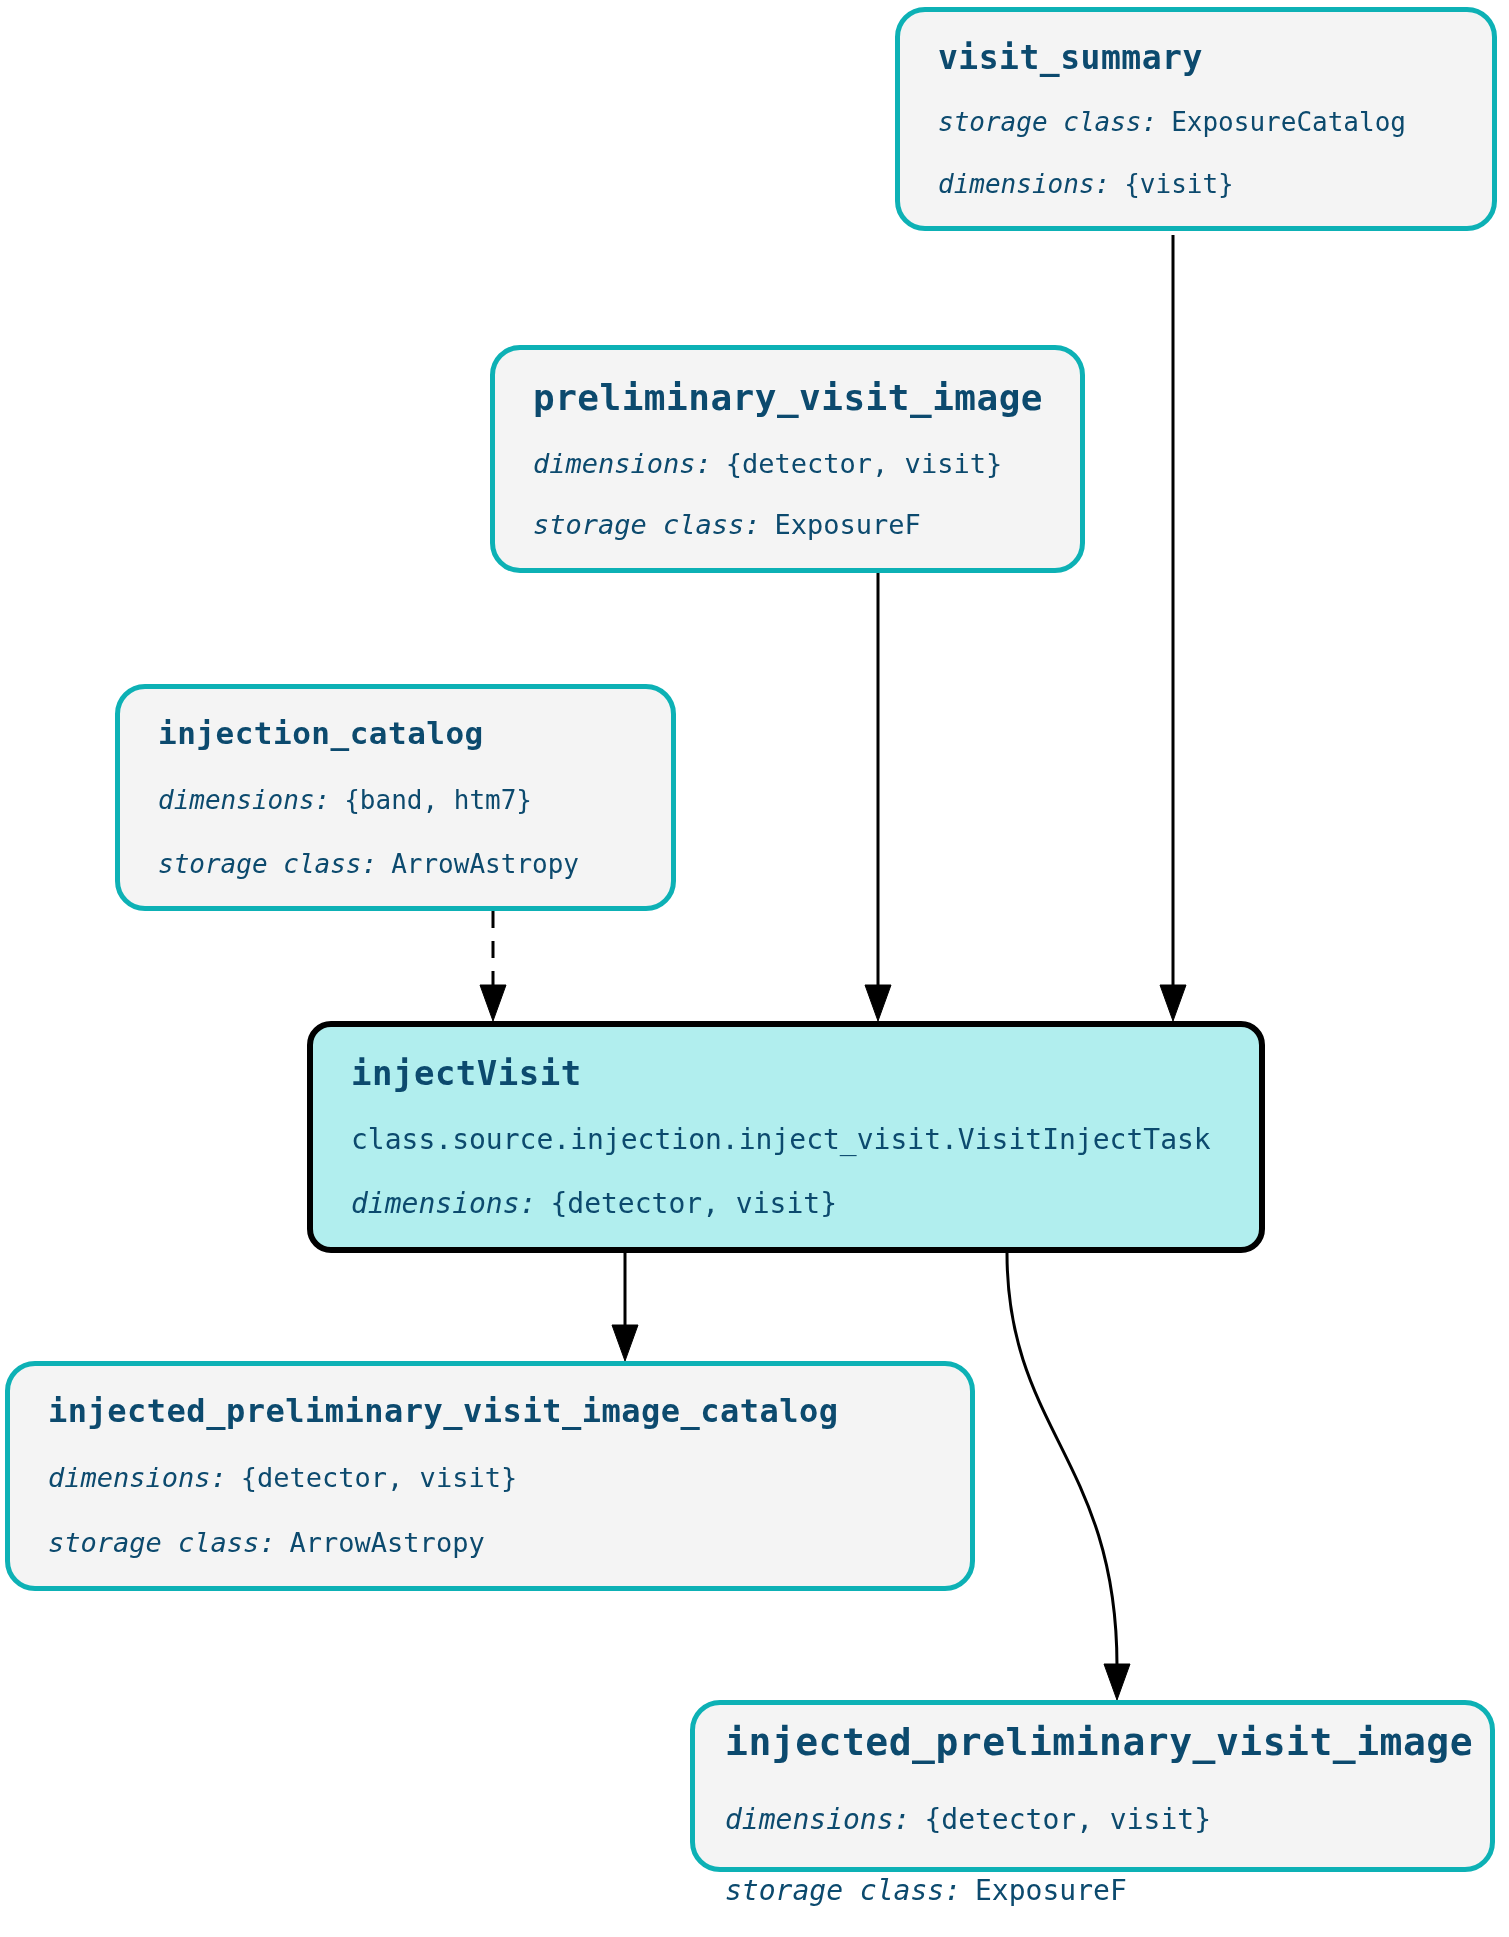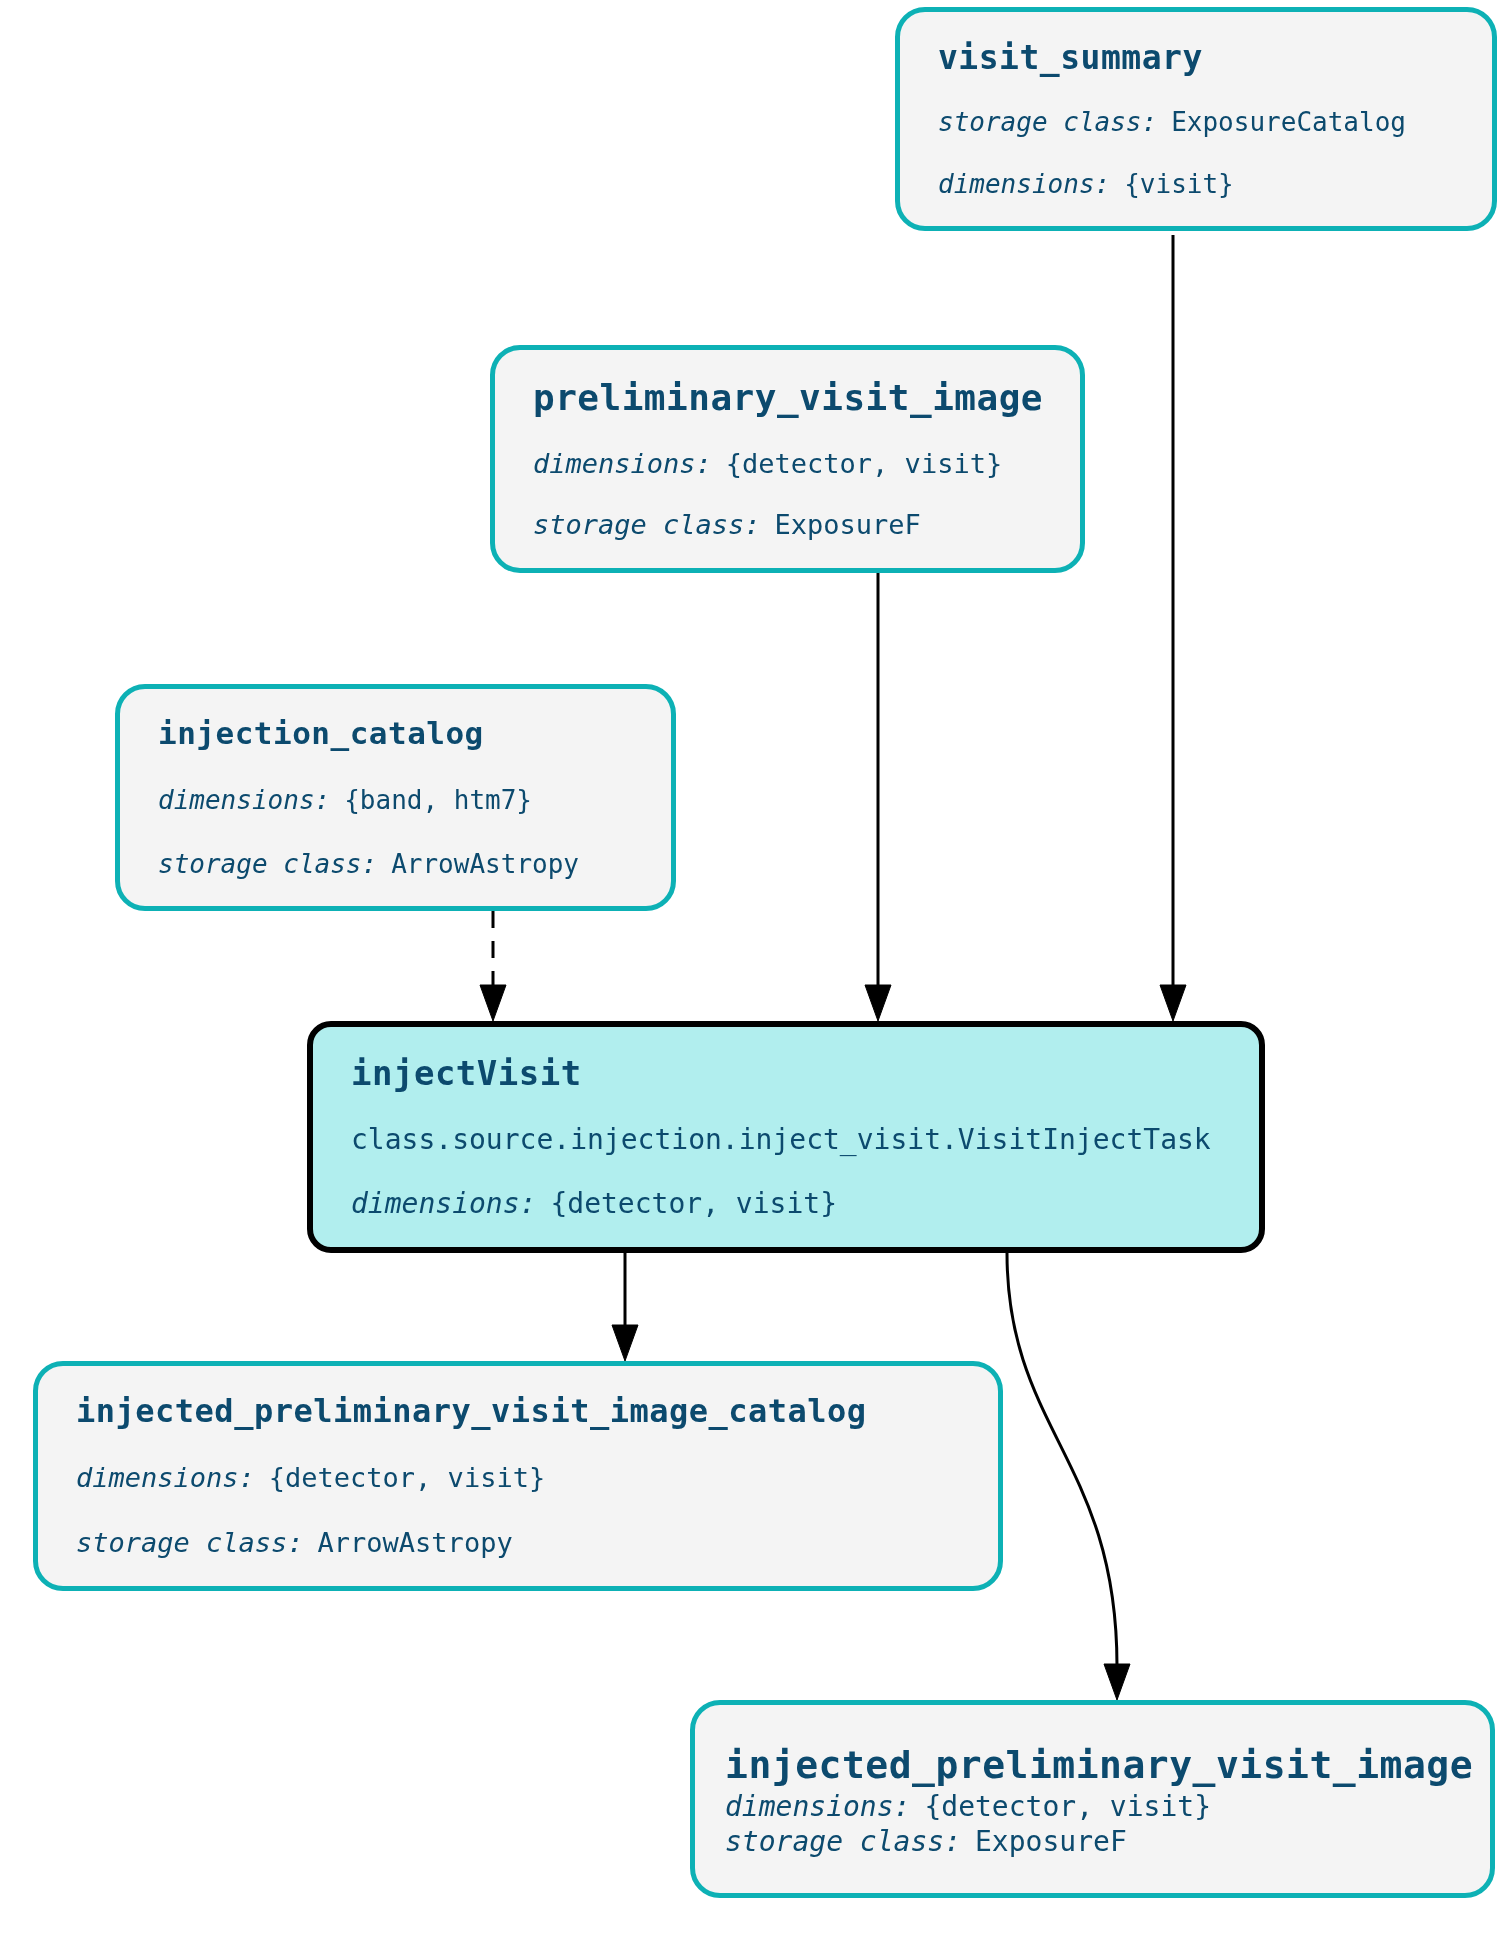--- a/index.html
+++ b/index.html
@@ -124,31 +124,31 @@
   <div class="node task" style="left:307px; top:1021px; width:958px; height:232px;border-radius:24px; --ts:34px; --bs:28px;">
     <div class="title">injectVisit</div>
     <div class="line">
       <span>class.source.injection.inject_visit.VisitInjectTask</span>
     </div>
     <div class="line">
       <span class="lbl">dimensions:</span><span>{detector, visit}</span>
     </div>
   </div>
 
-  <div class="node dataset" style="left:5px; top:1361px; width:970px; height:230px;margin-left:28px; --ts:32px; --bs:27px;">
+  <div class="node dataset" style="left:5px; top:1361px; width:970px; height:230px; --ts:32px; --bs:27px;">
     <div class="title">injected_preliminary_visit_image_catalog</div>
     <div class="line">
       <span class="lbl">dimensions:</span><span>{detector, visit}</span>
     </div>
     <div class="line">
       <span class="lbl">storage class:</span><span>ArrowAstropy</span>
     </div>
   </div>
 
-  <div class="node dataset" style="left:690px; top:1700px; width:805px; height:198px; padding:38px 30px; --ts:38px; --bs:28px;">
+  <div class="node dataset" style="left:690px; top:1700px; width:805px; height:172px; padding:15px 30px;gap:36px; --ts:38px; --bs:28px;">
     <div class="title">injected_preliminary_visit_image</div>
     <div class="line">
       <span class="lbl">dimensions:</span><span>{detector, visit}</span>
     </div>
     <div class="line">
       <span class="lbl">storage class:</span><span>ExposureF</span>
     </div>
   </div>
 
 </div>

